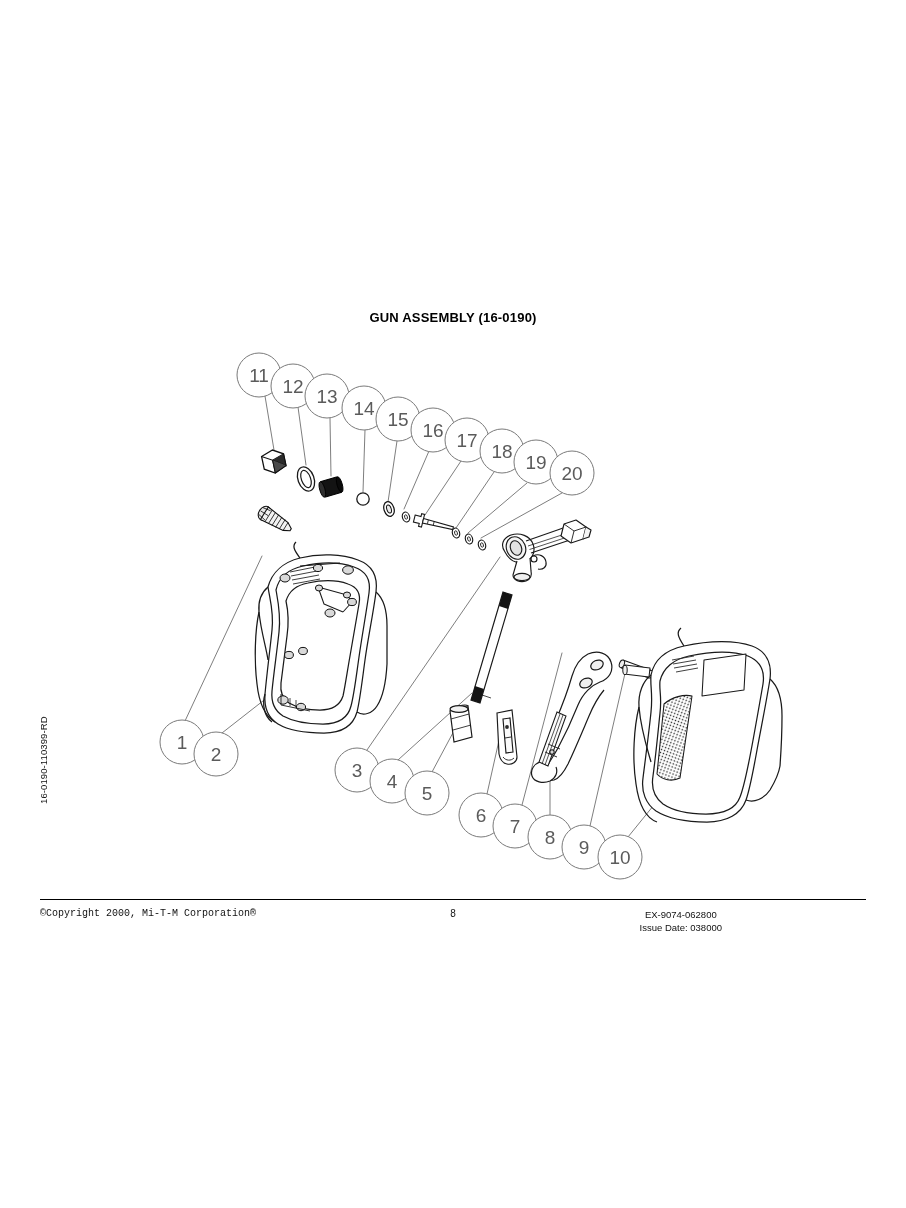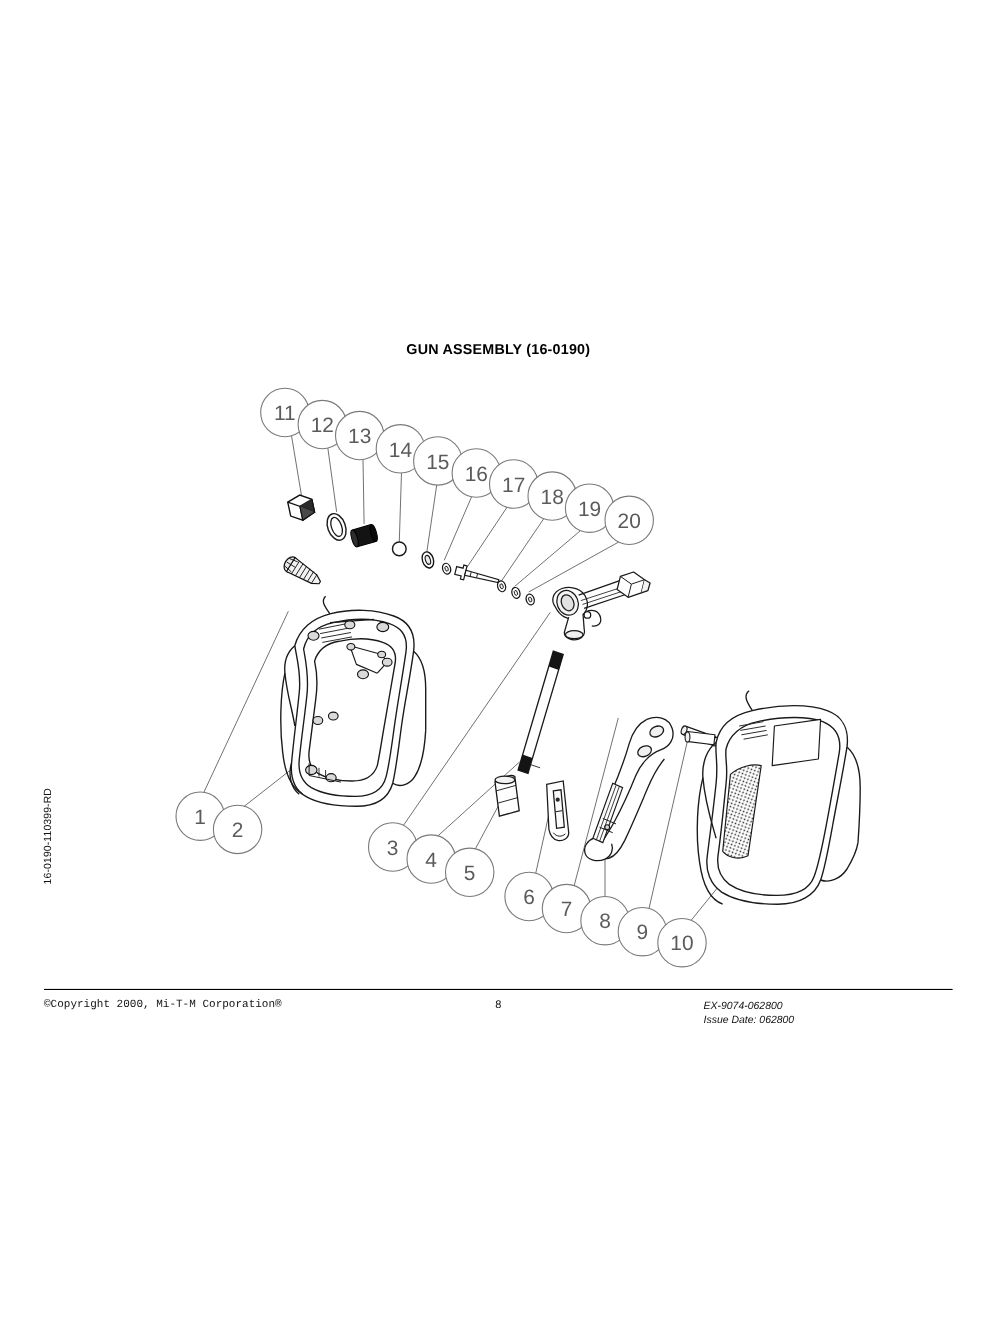--- a/index.html
+++ b/index.html
@@ -75,25 +75,24 @@
     top: 908px;
     width: 906px;
     text-align: center;
     font-size: 10px;
     color: #111;
   }
   #footer-right {
     position: absolute;
     right: 40px;
     top: 908px;
-    text-align: left;
+    text-align: center;
     font-size: 9.5px;
     color: #111;
     line-height: 13px;
-    font-style: italic;
   }
   .fr-line { display: block; white-space: nowrap; }
   .callout-num {
     font-family: "Liberation Sans", sans-serif;
     font-size: 19px;
     fill: #5b5b5b;
   }
 </style>
 </head>
 <body>
@@ -482,16 +481,16 @@
   <div id="side-code">16-0190-110399-RD</div>
 
   <div id="footer-rule"></div>
 
   <div id="footer-copyright">©Copyright  2000, Mi-T-M Corporation®</div>
 
   <div id="footer-page">8</div>
 
   <div id="footer-right">
     <span class="fr-line">EX-9074-062800</span>
-    <span class="fr-line">Issue Date: 062800</span>
+    <span class="fr-line">Issue Date: 038000</span>
   </div>
 
 </div>
 
 </body></html>

